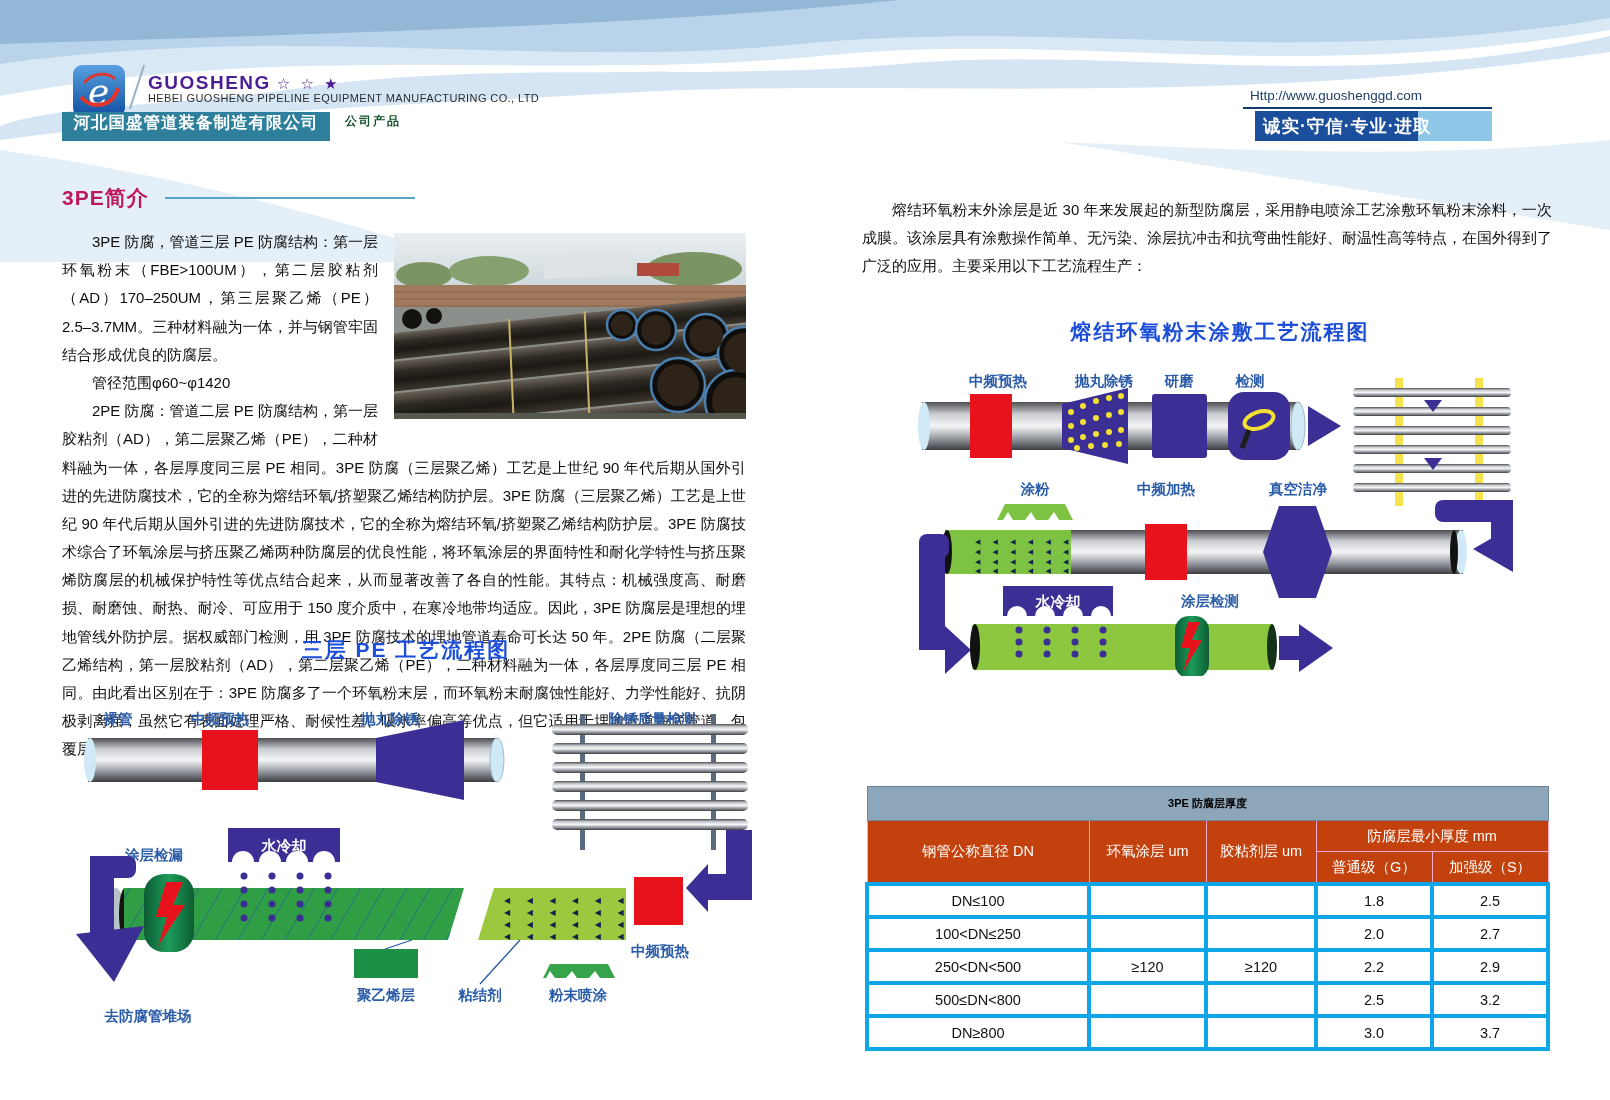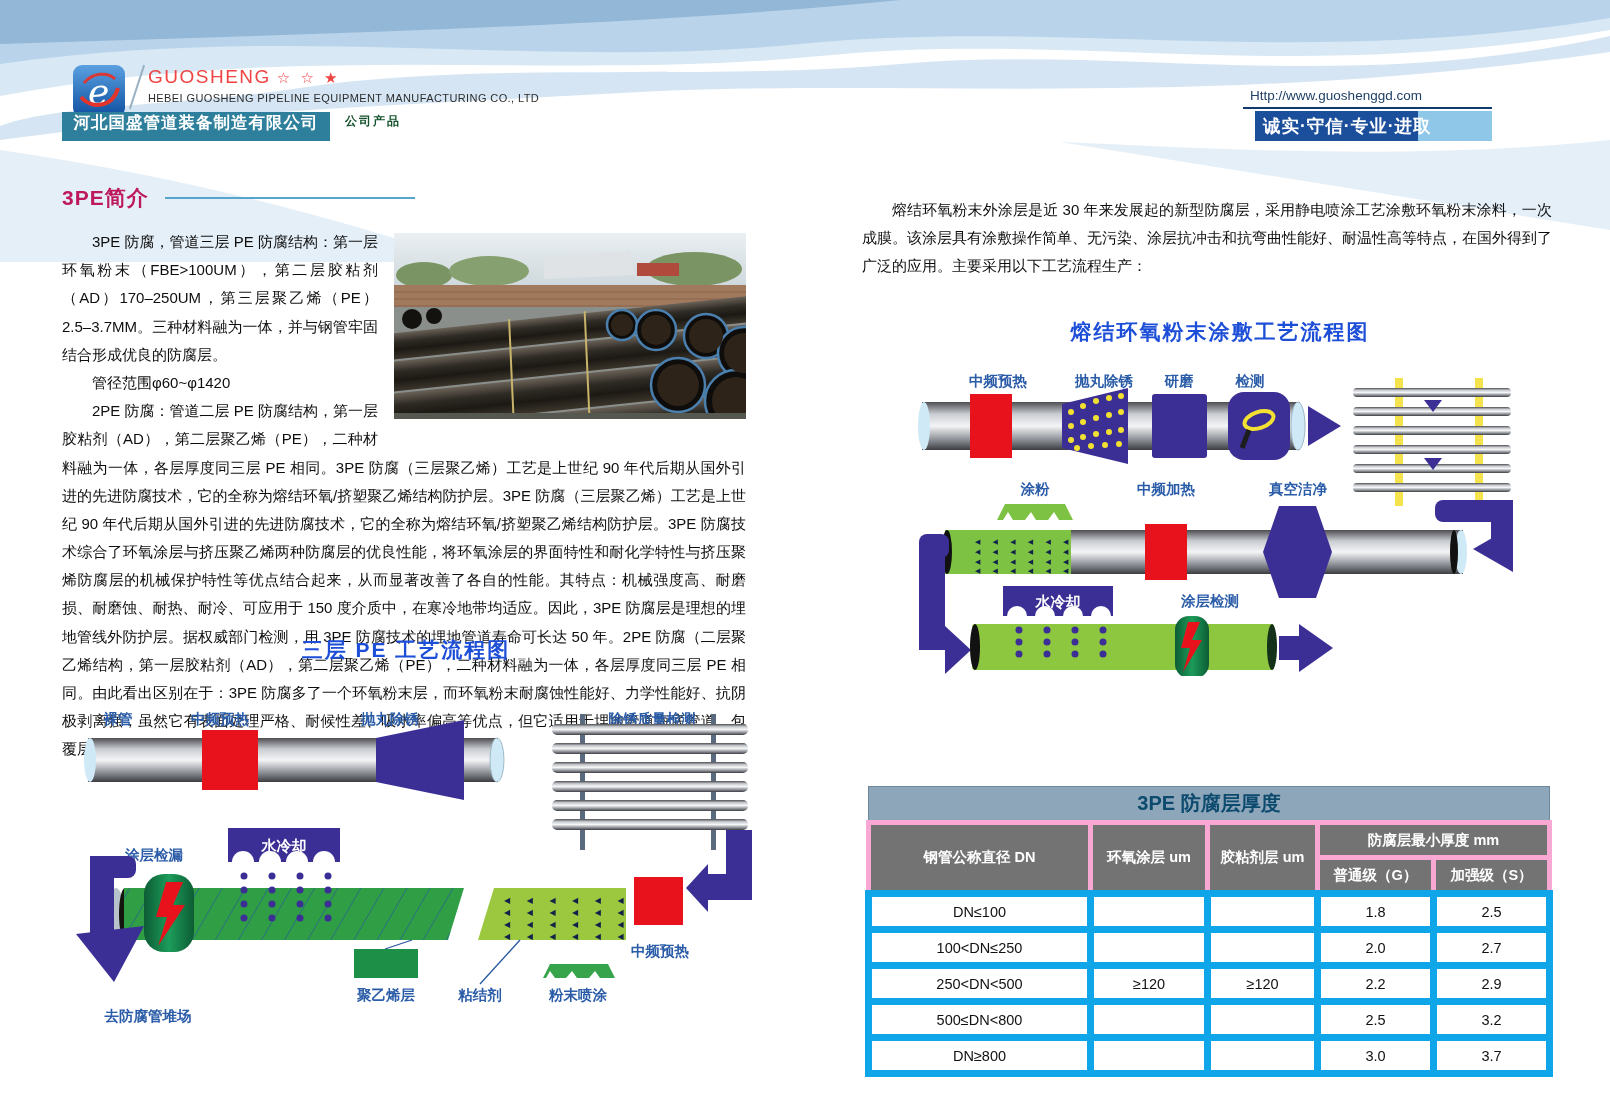--- a/index.html
+++ b/index.html
@@ -1,21 +1,21 @@
 <!DOCTYPE html>
 <html><head>
 <meta charset="utf-8">
 <style>
   html,body{margin:0;padding:0;background:#fff}
   .page{position:relative;width:1610px;height:1100px;background:#fff;overflow:hidden;
         font-family:"Liberation Sans","DejaVu Sans",sans-serif;color:#111}
   .abs{position:absolute}
   
-  .brand-line{position:absolute;left:148px;top:66px;font-size:19px;font-weight:400;
-              color:#ef4444;letter-spacing:1.5px}
+  .brand-line{position:absolute;left:148px;top:72px;font-size:19px;font-weight:700;
+              color:#4c1d95;letter-spacing:1.5px}
   .brand-line .stars{font-size:15px;letter-spacing:3px;margin-left:6px}
   .company-en{position:absolute;left:148px;top:92px;font-size:11px;color:#2c2c2c;letter-spacing:.4px}
   .logo-slash{position:absolute;left:136px;top:64px;width:2px;height:46px;background:#9ab2c4;transform:rotate(18deg)}
   .website{position:absolute;left:1180px;top:88px;width:312px;text-align:center;font-size:13.5px;color:#1f3f66}
   .cn-bar{position:absolute;left:62px;top:112px;width:268px;height:29px;background:#2e7f9b;
           color:#fff;font-size:16.5px;font-weight:600;letter-spacing:1px;
           display:flex;align-items:flex-start;justify-content:center}
   .page-title{position:absolute;left:345px;top:113px;font-size:12px;font-weight:700;color:#14532d;letter-spacing:2px}
   .slogan-rule{position:absolute;left:1243px;top:107px;width:249px;height:2px;background:#123a6e}
   .slogan-bar{position:absolute;left:1255px;top:111px;width:237px;height:30px;background:#1b4e9b}
@@ -36,23 +36,23 @@
   .dtitle{position:absolute;font-size:21px;font-weight:700;color:#1d4ed8;letter-spacing:2px;text-align:center}
   
   .dlab{font-size:14.5px;font-weight:600;fill:#2b5ca8;text-anchor:middle;
         font-family:"Liberation Sans","DejaVu Sans",sans-serif}
   .wlab{font-size:15px;font-weight:700;fill:#ffffff;text-anchor:middle;
         font-family:"Liberation Sans","DejaVu Sans",sans-serif}
   .chev{font-size:8px;fill:#10224a;letter-spacing:7px;font-family:"DejaVu Sans",sans-serif}
   
   .tbl{position:absolute;left:865px;top:786px;width:681px;border-collapse:collapse;table-layout:fixed;
        font-size:14.5px;color:#111}
-  .tbl td{border:7px solid #0ea5e9;text-align:center;padding:0;height:29px;background:#fff}
-  .tbl tr.tt td{background:#8ea6ba;color:#0c4a6e;font-weight:700;font-size:20px;height:33px;border:1px solid #6e8699}
-  .tbl tr.th td{background:#737373;color:#fff;font-weight:700;border:5px solid #f9a8d4;height:30px}
+  .tbl td{border:4px solid #0ea5e9;text-align:center;padding:0;height:29px;background:#fff}
+  .tbl tr.tt td{background:#8ea6ba;color:#000000;font-weight:700;font-size:11px;height:33px;border:1px solid #6e8699}
+  .tbl tr.th td{background:#c2410c;color:#fff;font-weight:400;border:1px solid #f9a8d4;height:30px}
 </style>
 </head>
 <body>
 
 <div class="page">
 
   <svg width="0" height="0" style="position:absolute" aria-hidden="true">
     <defs>
       <linearGradient id="pipeG" x1="0" y1="0" x2="0" y2="1">
         <stop offset="0" stop-color="#4e4e52"></stop>

